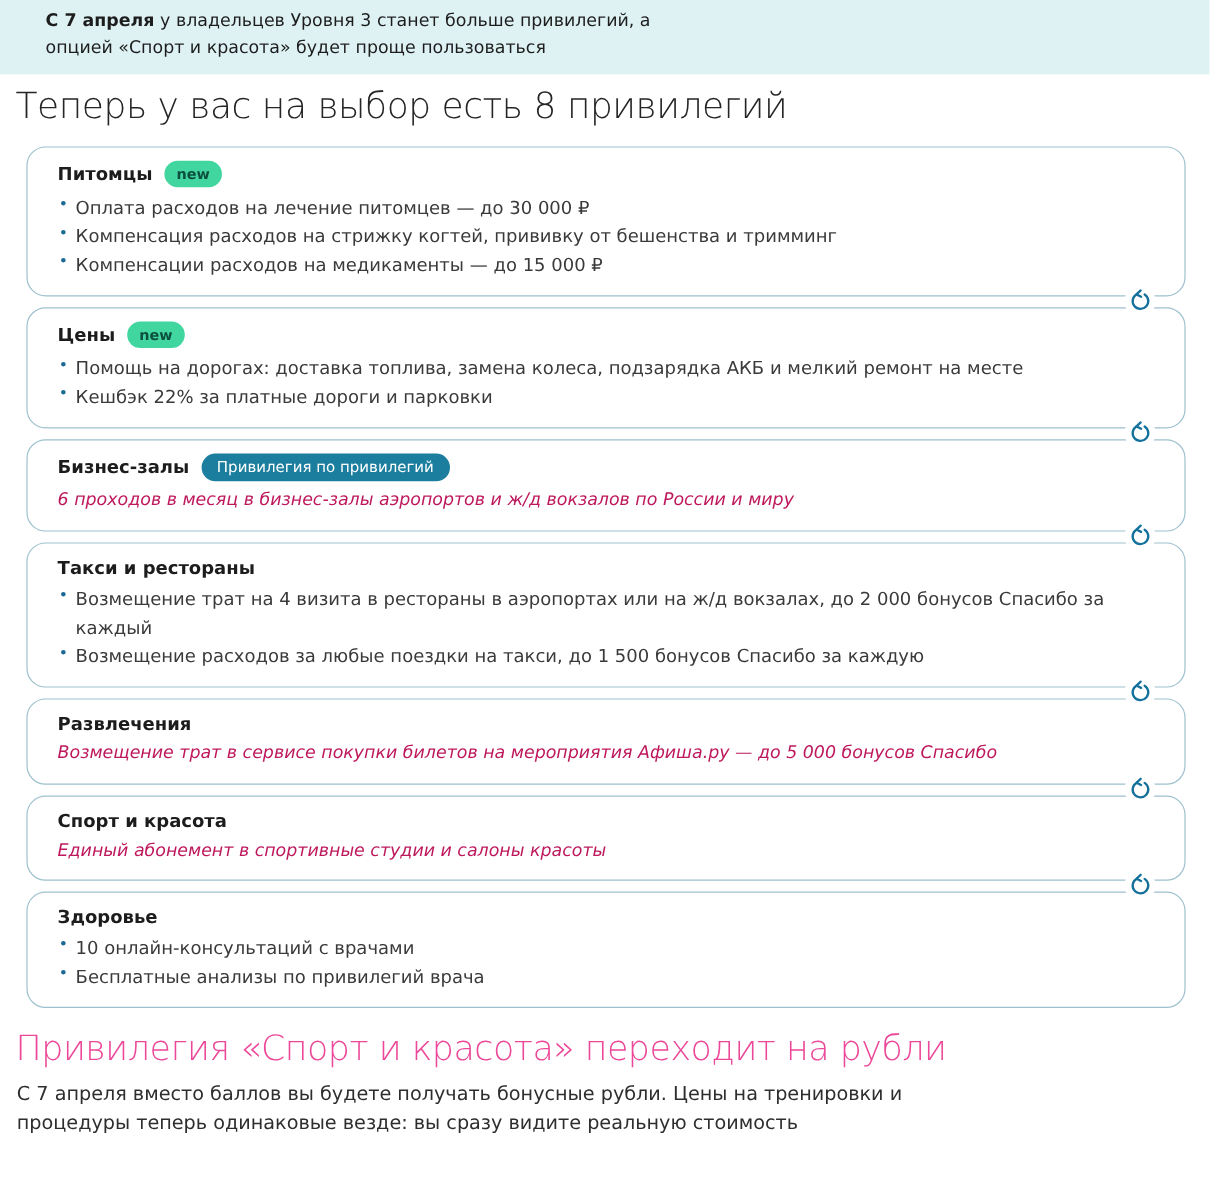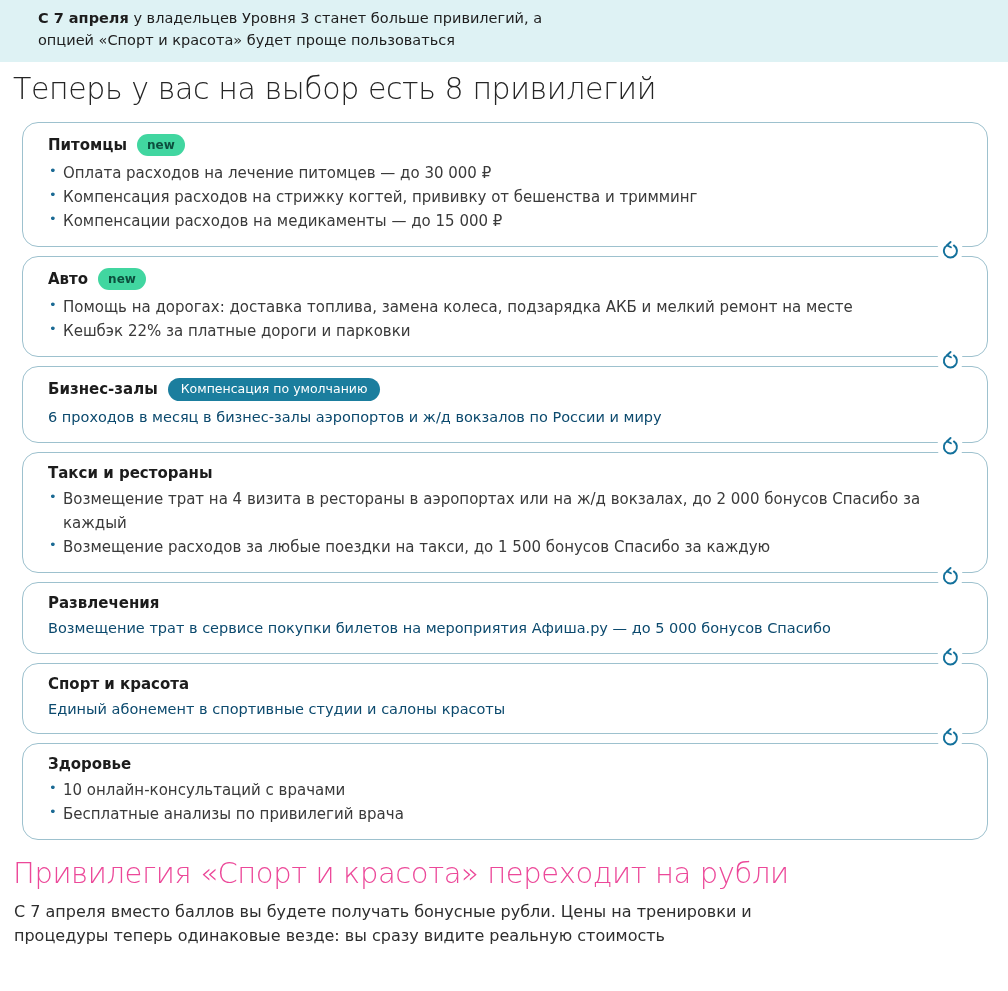--- a/index.html
+++ b/index.html
@@ -55,21 +55,21 @@
   .badge {
     display: inline-block;
     border-radius: 999px;
     font-size: 12px;
     line-height: 1;
     padding: 5px 10px 5px;
     white-space: nowrap;
   }
   .badge-new { background: #41d6a0; color: #0c4f3e; font-weight: bold; }
   .badge-default { background: #1b7e9e; color: #ffffff; padding: 5px 13px 6px; font-size: 12.5px; }
-  .card-text { font-size: 14.5px; color: #0c4a6e; margin-top: 6px; line-height: 1.5; }
+  .card-text { font-size: 14.5px; color: #be185d; margin-top: 6px; line-height: 1.5; font-style: italic; }
   .card ul { list-style: none; margin-top: 5px; }
   .card li {
     font-size: 15px; color: #3a3a3a; line-height: 1.6;
     padding-left: 15px; position: relative;
   }
   .card li::before {
     content: "•";
     position: absolute; left: 1px; top: 0;
     color: #1b6a94; font-size: 13px;
   }
@@ -121,39 +121,39 @@
     <span class="swap">
       <svg viewBox="0 0 24 24" fill="none" stroke="#14719c" stroke-width="2.1" stroke-linecap="round" stroke-linejoin="round">
         <path d="M9 5.7 A7.1 7.1 0 1 0 16.2 5.9"></path>
         <path d="M12.6 2.2 L8.8 5.8 L13.0 7.9"></path>
       </svg>
     </span>
   </div>
 
   <div class="card">
     <div class="card-title-row">
-      <span class="card-title">Авто</span>
+      <span class="card-title">Цены</span>
       <span class="badge badge-new">new</span>
     </div>
     <ul>
       <li>Помощь на дорогах: доставка топлива, замена колеса, подзарядка АКБ и мелкий ремонт на месте</li>
       <li>Кешбэк 22% за платные дороги и парковки</li>
     </ul>
     <span class="swap">
       <svg viewBox="0 0 24 24" fill="none" stroke="#14719c" stroke-width="2.1" stroke-linecap="round" stroke-linejoin="round">
         <path d="M9 5.7 A7.1 7.1 0 1 0 16.2 5.9"></path>
         <path d="M12.6 2.2 L8.8 5.8 L13.0 7.9"></path>
       </svg>
     </span>
   </div>
 
   <div class="card">
     <div class="card-title-row">
       <span class="card-title">Бизнес-залы</span>
-      <span class="badge badge-default">Компенсация по умолчанию</span>
+      <span class="badge badge-default">Привилегия по привилегий</span>
     </div>
     <div class="card-text">6 проходов в месяц в бизнес-залы аэропортов и ж/д вокзалов по России и миру</div>
     <span class="swap">
       <svg viewBox="0 0 24 24" fill="none" stroke="#14719c" stroke-width="2.1" stroke-linecap="round" stroke-linejoin="round">
         <path d="M9 5.7 A7.1 7.1 0 1 0 16.2 5.9"></path>
         <path d="M12.6 2.2 L8.8 5.8 L13.0 7.9"></path>
       </svg>
     </span>
   </div>
 

